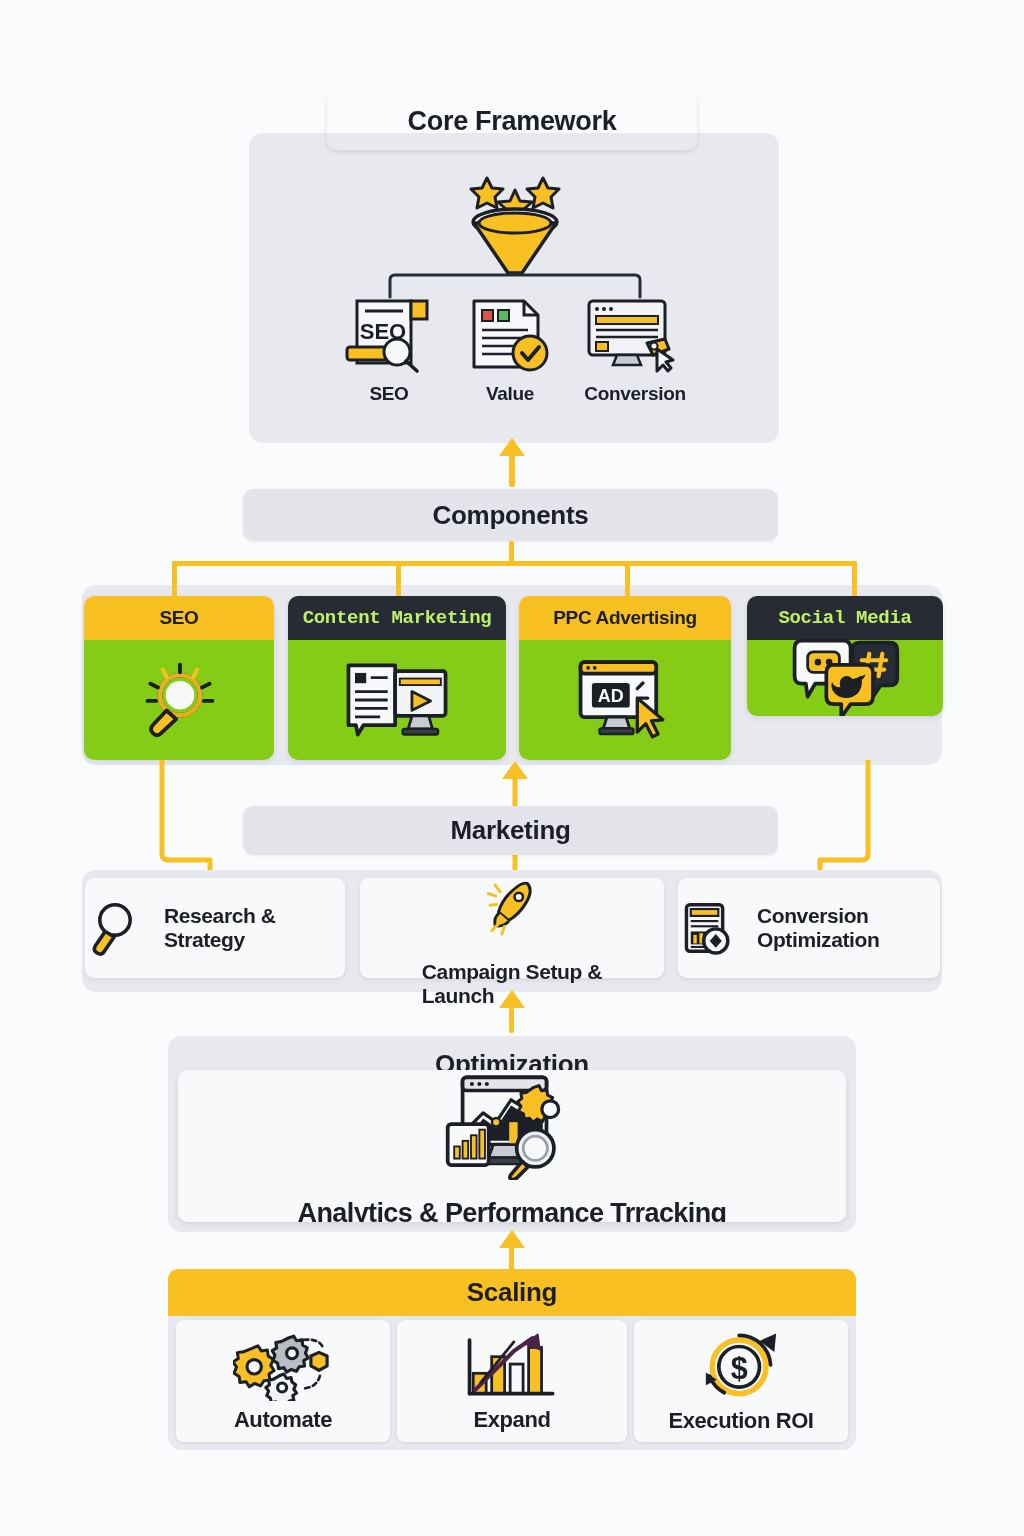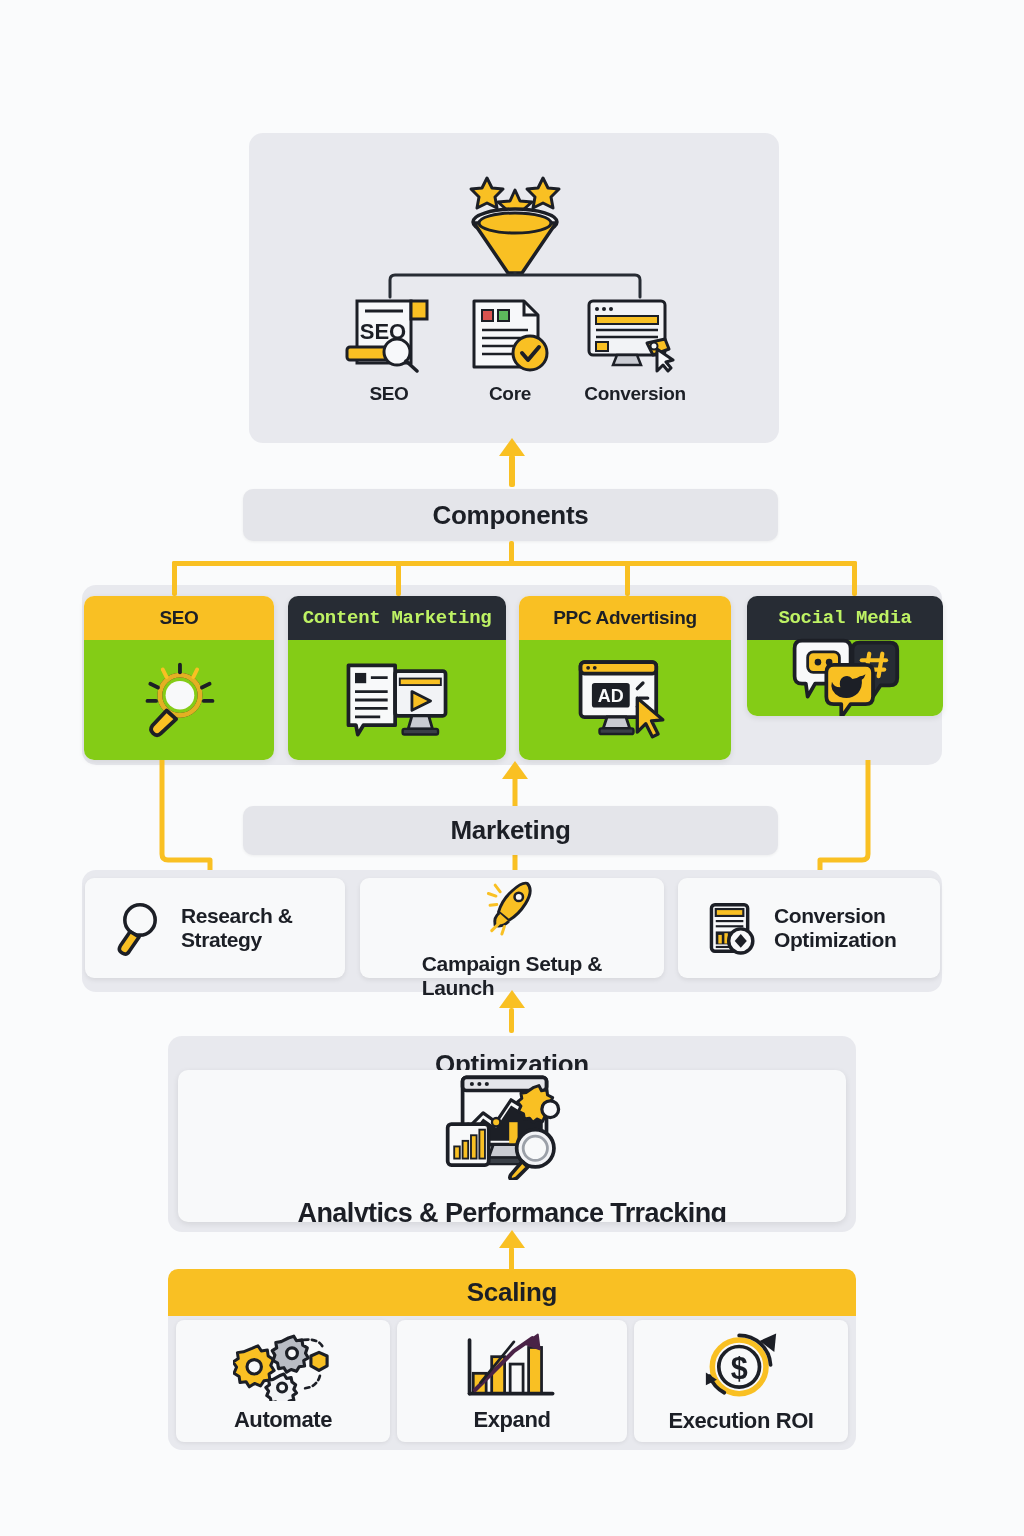--- a/index.html
+++ b/index.html
@@ -49,21 +49,21 @@
     background: #84cc16;
     text-align: right;
   }
 
   .tile {
     position: absolute;
     background: #F8F9FA;
     border-radius: 9px;
     box-shadow: 0 2px 5px rgba(0,0,0,.08);
     display: flex; align-items: center;
-    gap: 16px; padding: 0 30px;
+    gap: 24px; padding: 0 5px;
   }
   .tile-label {
     font-weight: 700; font-size: 21px; line-height: 1.12;
     color: #1C1F26; letter-spacing: -0.4px;
   }
 
   .scale-tile {
     position: absolute;
     background: #F8F9FA;
     border-radius: 8px;
@@ -93,20 +93,23 @@
 
   svg { display: block; }
 </style>
 </head>
 <body>
 
 <div id="stage">
 
   <div class="panel" style="left:249px; top:133px; width:530px; height:310px;"></div>
 
+  <div class="hdr-bar" style="left:327px; top:92px; width:370px; height:58px; font-size:27px;">
+    <span>Core Framework</span>
+  </div>
 
   <div style="position:absolute; left:455px; top:160px; width:120px; height:115px;">
     <svg viewBox="0 0 120 115" width="120" height="115">
       <polygon points="32,18 37,28 48,29 40,37 42,48 32,43 22,48 24,37 16,29 27,28" fill="#F9C023" stroke="#1C1F26" stroke-width="3" stroke-linejoin="round"></polygon>
       <polygon points="88,18 93,28 104,29 96,37 98,48 88,43 78,48 80,37 72,29 83,28" fill="#F9C023" stroke="#1C1F26" stroke-width="3" stroke-linejoin="round"></polygon>
       <polygon points="60,30 65,41 77,42 68,50 71,62 60,56 49,62 52,50 43,42 55,41" fill="#F9C023" stroke="#1C1F26" stroke-width="3" stroke-linejoin="round"></polygon>
       <ellipse cx="60" cy="62" rx="42" ry="13" fill="#F2F3F6" stroke="#1C1F26" stroke-width="3.5"></ellipse>
       <path d="M19,63 L53,113 L67,113 L101,63 Z" fill="#F9C023" stroke="#1C1F26" stroke-width="3.5" stroke-linejoin="round"></path>
       <ellipse cx="60" cy="63" rx="36" ry="10" fill="#F9C023" stroke="#1C1F26" stroke-width="3"></ellipse>
     </svg>
@@ -140,21 +143,21 @@
       <rect x="36" y="13" width="11" height="11" fill="#5CB85C" stroke="#1C1F26" stroke-width="2"></rect>
       <line x1="20" y1="33" x2="66" y2="33" stroke="#1C1F26" stroke-width="2.5"></line>
       <line x1="20" y1="41" x2="66" y2="41" stroke="#1C1F26" stroke-width="2.5"></line>
       <line x1="20" y1="49" x2="66" y2="49" stroke="#1C1F26" stroke-width="2.5"></line>
       <line x1="20" y1="57" x2="52" y2="57" stroke="#1C1F26" stroke-width="2.5"></line>
       <circle cx="68" cy="56" r="17" fill="#F9C023" stroke="#1C1F26" stroke-width="3"></circle>
       <path d="M60,56 L66,63 L77,50" fill="none" stroke="#1C1F26" stroke-width="4" stroke-linecap="round" stroke-linejoin="round"></path>
     </svg>
   </div>
   <div class="small-cap" style="left:458px; top:383px; width:104px;">
-    <span>Core</span>
+    <span>Value</span>
   </div>
 
   <div style="position:absolute; left:583px; top:297px; width:102px; height:76px;">
     <svg viewBox="0 0 102 76" width="102" height="76">
       <rect x="6" y="4" width="76" height="54" rx="4" fill="#F2F3F6" stroke="#1C1F26" stroke-width="3"></rect>
       <circle cx="14" cy="12" r="2" fill="#1C1F26"></circle>
         <circle cx="21" cy="12" r="2" fill="#1C1F26"></circle>
         <circle cx="28" cy="12" r="2" fill="#1C1F26"></circle>
       <rect x="13" y="19" width="62" height="8" fill="#F9C023" stroke="#1C1F26" stroke-width="2"></rect>
       <line x1="13" y1="33" x2="75" y2="33" stroke="#1C1F26" stroke-width="2.5"></line>

